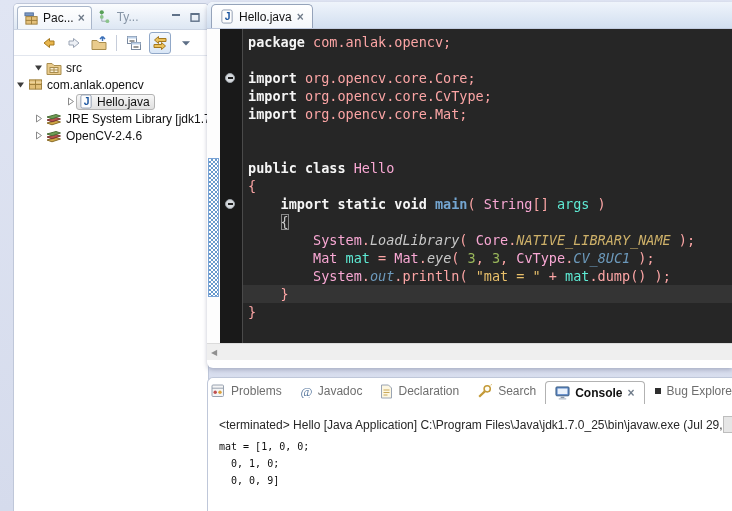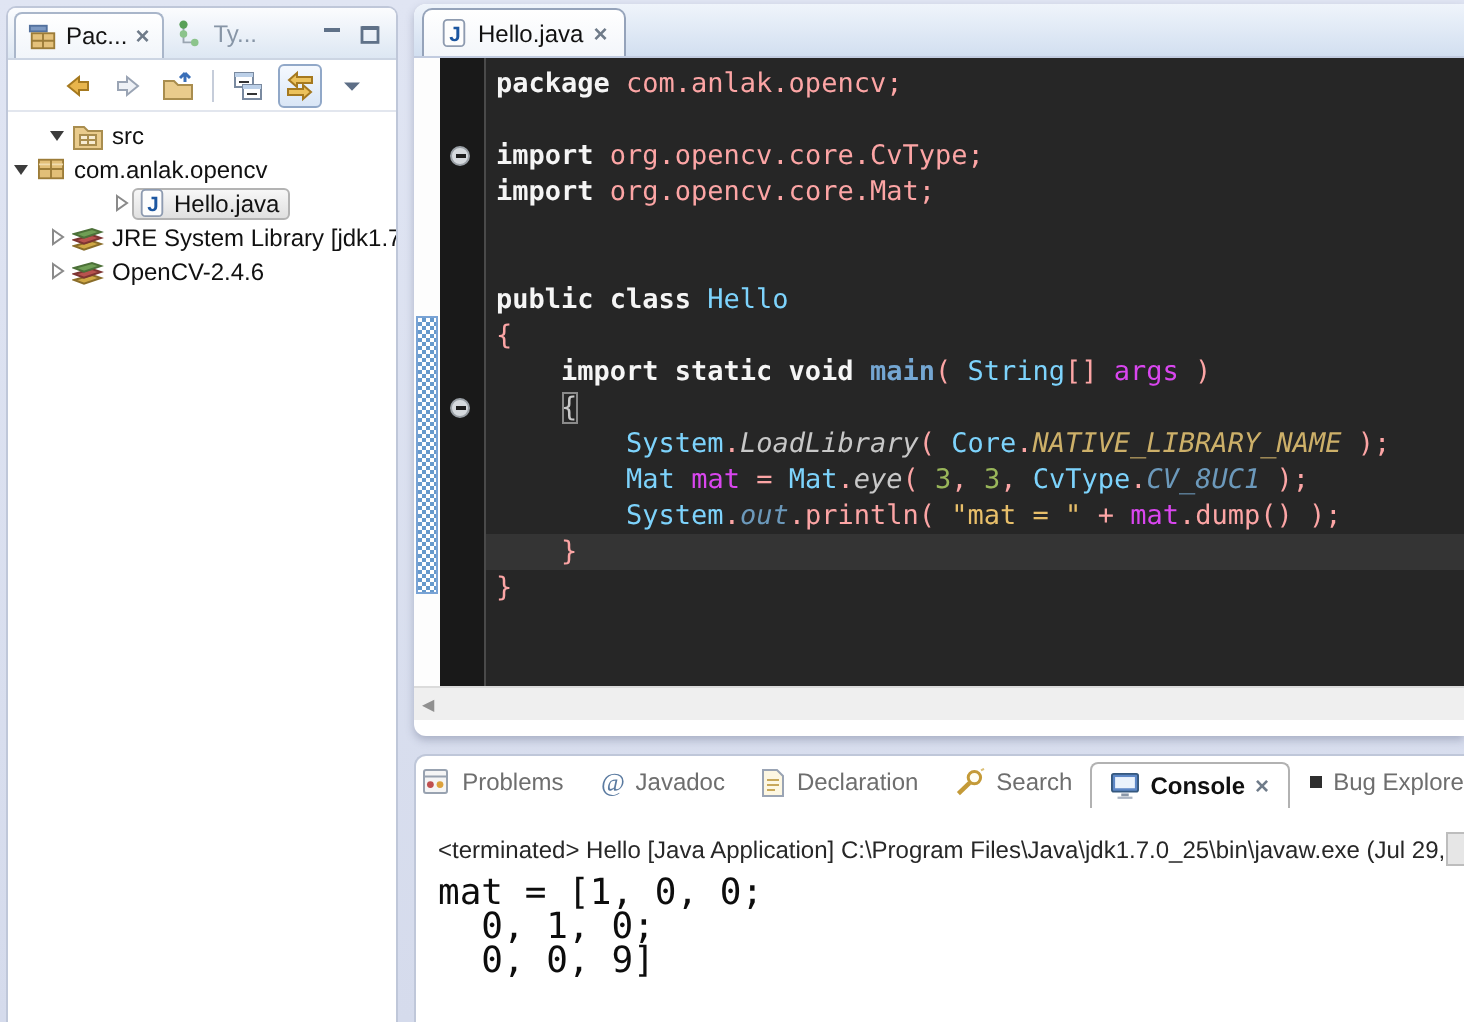--- a/index.html
+++ b/index.html
@@ -2,21 +2,21 @@
 <html><head>
 <meta charset="utf-8">
 <style>
   html,body{margin:0;padding:0}
   body{width:732px;height:511px;position:relative;overflow:hidden;
        background:linear-gradient(#e0e5f3,#d5dbec);
        font-family:"Liberation Sans",sans-serif;-webkit-font-smoothing:antialiased;}
   svg{display:block}
 
   
-  .pkg-panel{position:absolute;left:3px;top:3px;width:194px;height:508px;background:#fff;
+  .pkg-panel{position:absolute;left:13px;top:3px;width:194px;height:508px;background:#fff;
              border:1px solid #bfc7d9;border-bottom:none;border-radius:5px 5px 0 0;overflow:hidden;}
   .pkg-tabbar{height:25px;background:linear-gradient(#fbfcfe,#dde7f3);border-bottom:1px solid #ccd5e3;
               display:flex;align-items:stretch;}
   .ptab{display:flex;align-items:center;gap:4px;padding:0 6px;font-size:12px;color:#8795a6;white-space:nowrap;}
   .ptab.active{background:linear-gradient(#ffffff,#f1f5fa);border:1px solid #a9b6ca;border-bottom:none;
                border-radius:4px 4px 0 0;margin:2px 0 0 3px;color:#151515;}
   .close-x{color:#6f7b89;font-weight:bold;font-size:12px;line-height:10px;}
   .win-btns{margin-left:auto;display:flex;align-items:center;gap:7px;padding-right:7px;}
   .pkg-toolbar{height:25px;display:flex;align-items:center;justify-content:flex-end;gap:5px;
                padding-right:12px;border-bottom:1px solid #e2e6ee;}
@@ -46,42 +46,42 @@
   .ed-fold{width:22px;background:#191919;border-right:1px solid #4a4a4a;position:relative;flex:none;}
   .fold-marker{position:absolute;left:5px;width:10px;height:10px;border:1px solid #9aa0a6;border-radius:50%;
                background:#d5d9dd;display:flex;align-items:center;justify-content:center;box-sizing:border-box;}
   .fold-marker::after{content:"";width:5px;height:2px;background:#1e1e1e;display:block;}
   .ed-code{flex:1;background:#262626;padding:4px 0 0 5px;overflow:hidden;
            font-family:"DejaVu Sans Mono",monospace;font-size:13.5px;line-height:18px;}
   .code-line{height:18px;white-space:pre;}
   .code-line.current{background:#343434;margin-left:-5px;padding-left:5px;}
   .cl-kw{color:#f5f5f5;font-weight:bold}
   .cl-pl{color:#fca5a5}
-  .cl-type{color:#7dd3fc}
-  .cl-var{color:#d946ef}
+  .cl-type{color:#f9a8d4}
+  .cl-var{color:#5eead4}
   .cl-mdecl{color:#74a6d2;font-weight:bold}
   .cl-smeth{color:#c8c8c8;font-style:italic}
   .cl-const{color:#cdb069;font-style:italic}
   .cl-sfield{color:#6c99bb;font-style:italic}
   .cl-num{color:#99b65a}
   .cl-str{color:#e8bf6a}
   .cl-brk{color:#c8c8c8;outline:1px solid #8a8a8a;outline-offset:-1px;}
   .ed-hscroll{height:16px;background:#efefef;border-top:1px solid #dbdbdb;display:flex;align-items:center;padding-left:4px;}
   .hs-arrow{font-size:8px;color:#909090;}
 
   
   .console-panel{position:absolute;left:207px;top:377px;width:525px;height:134px;background:#fff;
                  border:1px solid #bfc7d9;border-right:none;border-bottom:none;border-radius:6px 0 0 0;overflow:hidden;}
   .btabbar{height:26px;display:flex;align-items:center;padding-left:6px;font-size:12px;color:#6e6e6e;white-space:nowrap;overflow:hidden;justify-content:center;}
   .btab{display:flex;align-items:center;gap:5px;padding:0 9px;flex:none;}
   .btab.active{border:1px solid #b2b2b2;border-bottom:none;border-radius:4px 4px 0 0;margin-top:2px;
                height:22px;background:#fff;color:#101010;font-weight:bold;}
   .console-body{padding:14px 0 0 11px;position:relative;}
   .console-title{font-size:12px;color:#272727;white-space:nowrap;overflow:hidden;}
-  .console-output{margin-top:6px;font-family:"DejaVu Sans Mono",monospace;font-size:18px;line-height:17px;
+  .console-output{margin-top:6px;font-family:"DejaVu Sans Mono",monospace;font-size:10px;line-height:17px;
                   color:#0d0d0d;white-space:pre;}
   .console-frag{position:absolute;right:0px;top:38px;width:9px;height:15px;background:#e6e6e6;border:1px solid #bdbdbd;border-right:none;}
 </style>
 </head>
 <body>
 
 <div class="pkg-panel">
   <div class="pkg-tabbar">
     <div id="pkg-tabs" style="display:flex">
         <div class="ptab active">
@@ -266,20 +266,21 @@
     <div class="ed-ruler">
       <div class="range-ind"></div>
     </div>
     <div class="ed-fold" id="ed-fold">
         <div class="fold-marker" style="top: 44px;"></div>
         <div class="fold-marker" style="top: 170px;"></div>
       </div>
     <div class="ed-code" id="ed-code">
         <div class="code-line"><span class="cl-kw">package </span><span class="cl-pl">com.anlak.opencv;</span></div>
         <div class="code-line"></div>
+        <div class="code-line"><span class="cl-kw">import </span><span class="cl-pl">org.opencv.core.Core;</span></div>
         <div class="code-line"><span class="cl-kw">import </span><span class="cl-pl">org.opencv.core.CvType;</span></div>
         <div class="code-line"><span class="cl-kw">import </span><span class="cl-pl">org.opencv.core.Mat;</span></div>
         <div class="code-line"></div>
         <div class="code-line"></div>
         <div class="code-line"><span class="cl-kw">public class </span><span class="cl-type">Hello</span></div>
         <div class="code-line"><span class="cl-pl">{</span></div>
         <div class="code-line"><span class="cl-pl">    </span><span class="cl-kw">import static void </span><span class="cl-mdecl">main</span><span class="cl-pl">( </span><span class="cl-type">String</span><span class="cl-pl">[] </span><span class="cl-var">args</span><span class="cl-pl"> )</span></div>
         <div class="code-line"><span class="cl-pl">    </span><span class="cl-brk">{</span></div>
         <div class="code-line"><span class="cl-pl">        </span><span class="cl-type">System</span><span class="cl-pl">.</span><span class="cl-smeth">LoadLibrary</span><span class="cl-pl">( </span><span class="cl-type">Core</span><span class="cl-pl">.</span><span class="cl-const">NATIVE_LIBRARY_NAME</span><span class="cl-pl"> );</span></div>
         <div class="code-line"><span class="cl-pl">        </span><span class="cl-type">Mat</span><span class="cl-pl"> </span><span class="cl-var">mat</span><span class="cl-pl"> = </span><span class="cl-type">Mat</span><span class="cl-pl">.</span><span class="cl-smeth">eye</span><span class="cl-pl">( </span><span class="cl-num">3</span><span class="cl-pl">, </span><span class="cl-num">3</span><span class="cl-pl">, </span><span class="cl-type">CvType</span><span class="cl-pl">.</span><span class="cl-sfield">CV_8UC1</span><span class="cl-pl"> );</span></div>

